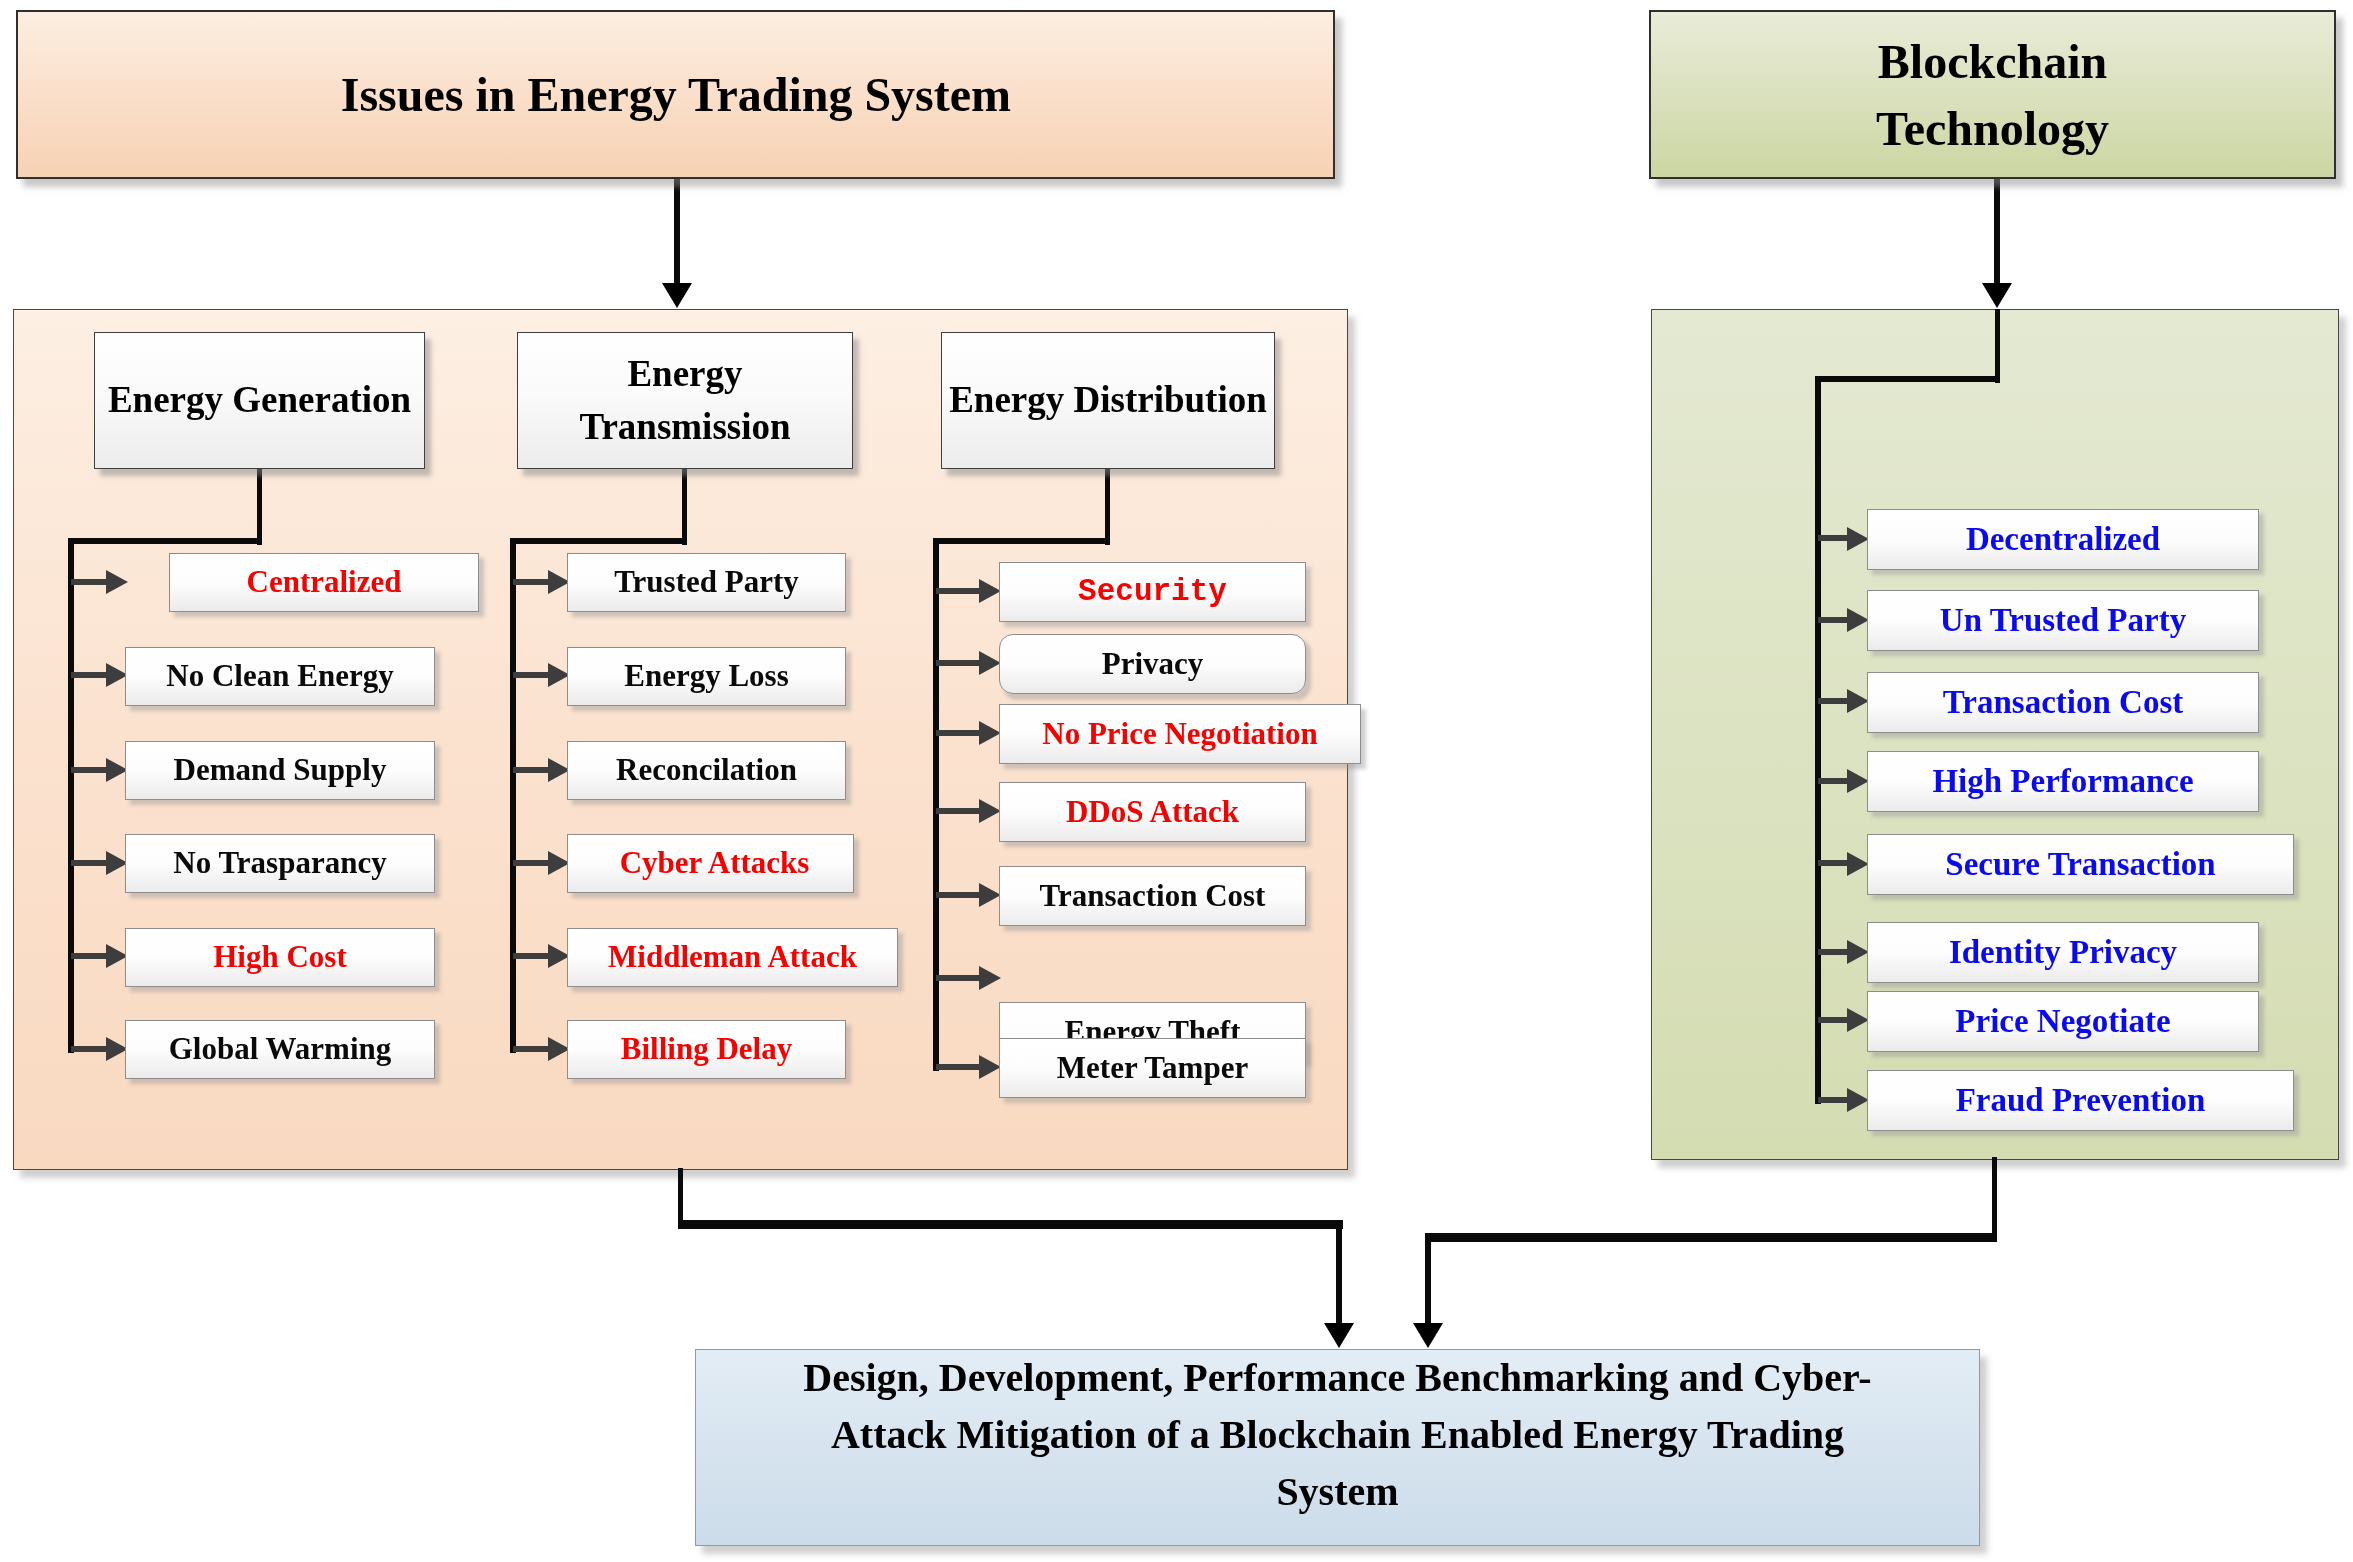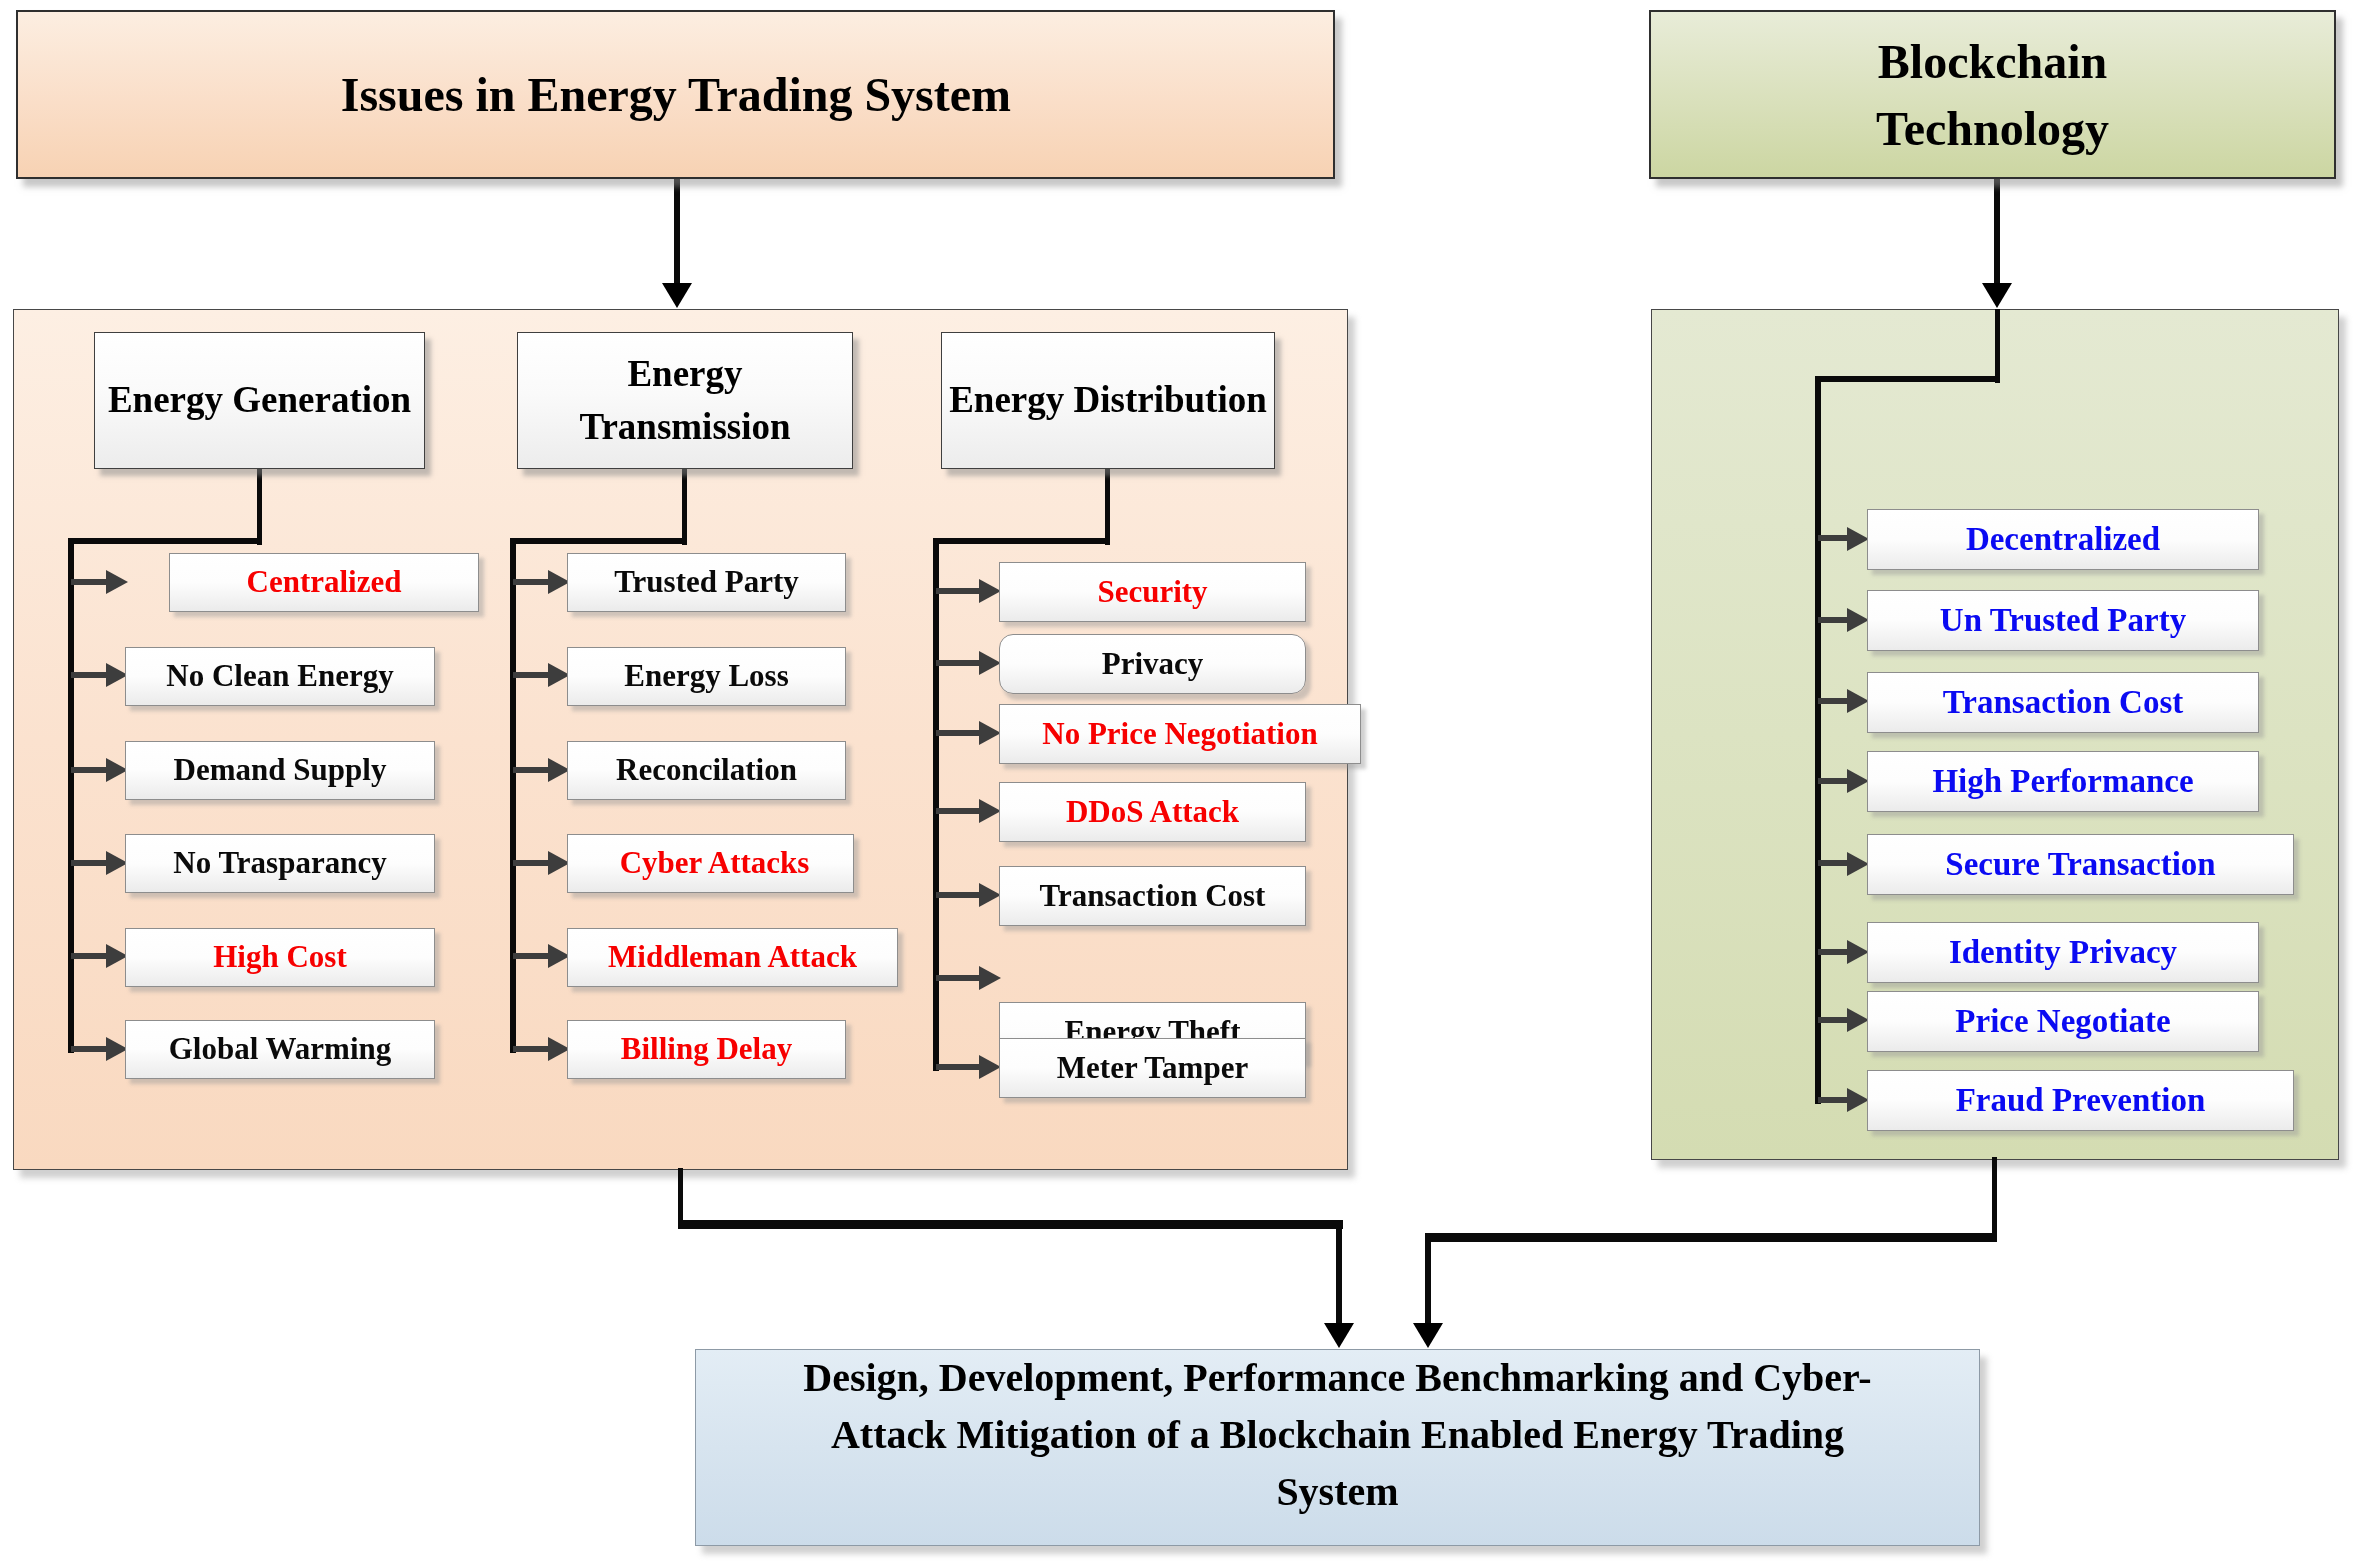--- a/index.html
+++ b/index.html
@@ -137,21 +137,21 @@
     <div class="node" style="left: 567px; top: 928px; width: 329px; height: 57px; color: rgb(247, 0, 0);">Middleman Attack</div>
     <div class="seg" style="left: 513px; top: 1046px; width: 36px; height: 6px; background: rgb(61, 61, 61);"></div>
     <div class="tri right" style="left: 548px; top: 1037px;"></div>
     <div class="node" style="left: 567px; top: 1020px; width: 277px; height: 57px; color: rgb(247, 0, 0);">Billing Delay</div>
     <div class="colhead" style="left: 941px; top: 332px; width: 332px; height: 135px;">Energy Distribution</div>
     <div class="seg" style="left: 1105px; top: 468px; width: 4.5px; height: 77px; background: rgb(10, 10, 10);"></div>
     <div class="seg" style="left: 933px; top: 538px; width: 177px; height: 6px; background: rgb(10, 10, 10);"></div>
     <div class="seg" style="left: 933px; top: 538px; width: 6px; height: 533px; background: rgb(10, 10, 10);"></div>
     <div class="seg" style="left: 936px; top: 588px; width: 45px; height: 6px; background: rgb(61, 61, 61);"></div>
     <div class="tri right" style="left: 979px; top: 579px;"></div>
-    <div class="node" style="left: 999px; top: 562px; width: 305px; height: 58px; color: rgb(247, 0, 0);">Security</div>
+    <div class="node" style="left: 999px; top: 562px; width: 305px; height: 58px; color: rgb(247, 0, 0); font-family: Liberation Mono, monospace;">Security</div>
     <div class="seg" style="left: 936px; top: 660px; width: 45px; height: 6px; background: rgb(61, 61, 61);"></div>
     <div class="tri right" style="left: 979px; top: 651px;"></div>
     <div class="node" style="left: 999px; top: 634px; width: 305px; height: 58px; color: rgb(10, 10, 10); border-radius: 14px;">Privacy</div>
     <div class="seg" style="left: 936px; top: 730px; width: 45px; height: 6px; background: rgb(61, 61, 61);"></div>
     <div class="tri right" style="left: 979px; top: 721px;"></div>
     <div class="node" style="left: 999px; top: 704px; width: 360px; height: 58px; color: rgb(247, 0, 0);">No Price Negotiation</div>
     <div class="seg" style="left: 936px; top: 808px; width: 45px; height: 6px; background: rgb(61, 61, 61);"></div>
     <div class="tri right" style="left: 979px; top: 799px;"></div>
     <div class="node" style="left: 999px; top: 782px; width: 305px; height: 58px; color: rgb(247, 0, 0);">DDoS Attack</div>
     <div class="seg" style="left: 936px; top: 892px; width: 45px; height: 6px; background: rgb(61, 61, 61);"></div>

